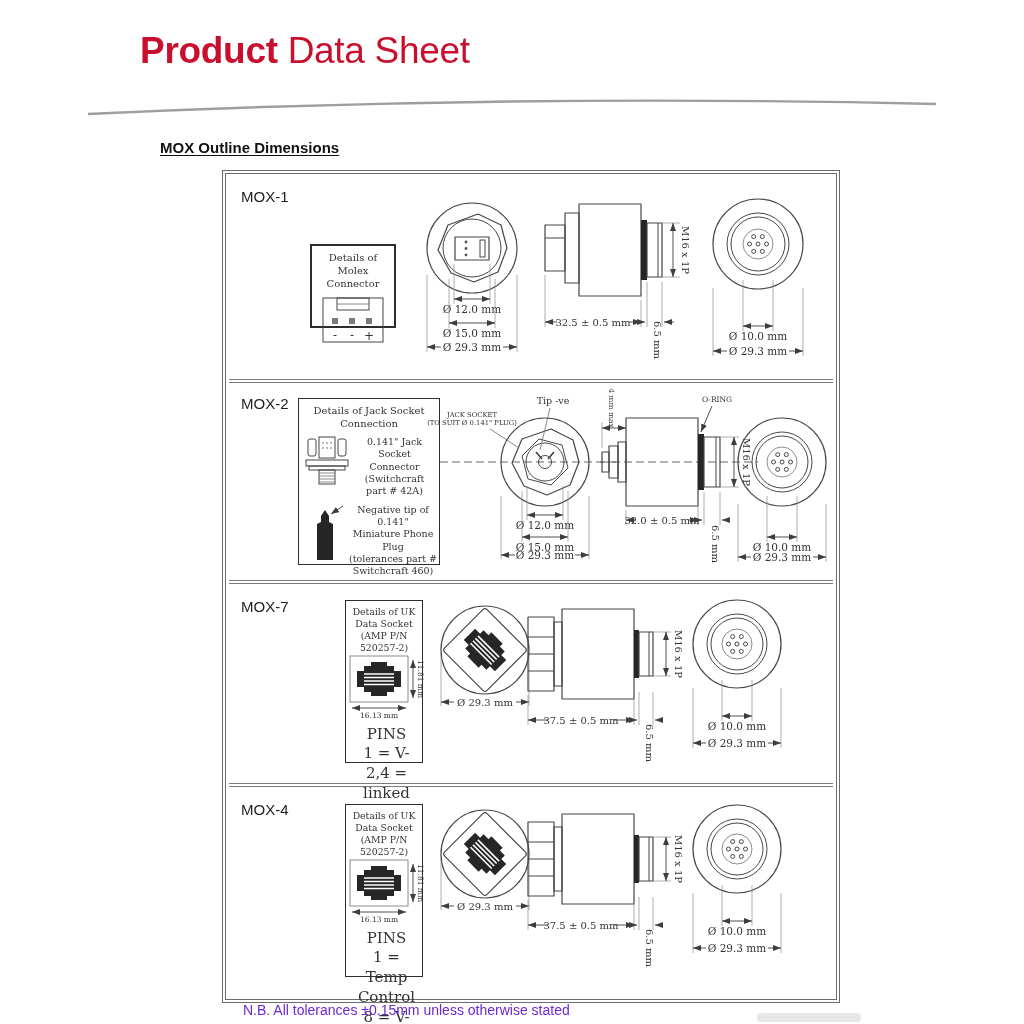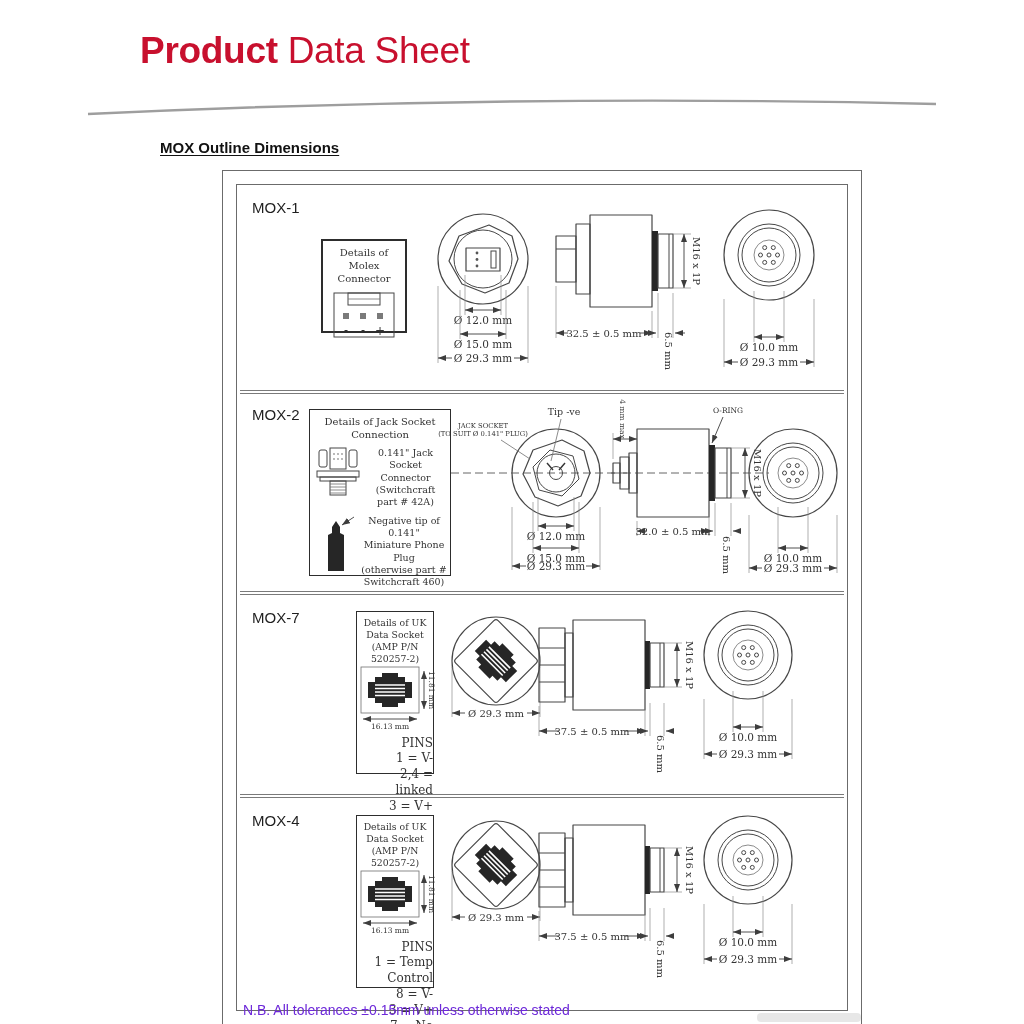--- a/index.html
+++ b/index.html
@@ -3,32 +3,32 @@
 <meta charset="utf-8">
 <style>
   html,body{margin:0;padding:0;background:#fff}
   .page{position:relative;width:1024px;height:1024px;background:#fff;overflow:hidden;
         font-family:"Liberation Sans",sans-serif}
   .abs{position:absolute}
   .brand{left:140px;top:30px;font-size:37px;color:#c8102e;letter-spacing:-.3px}
   .brand .b{font-weight:bold}
   .doctitle{left:160px;top:139px;width:720px;text-align:left;font-size:15px;font-weight:bold;
             text-decoration:underline;text-underline-offset:2px;color:#111}
-  .frame{left:222px;top:170px;width:612px;height:827px;border:1px solid #6b6b6b;padding:13px}
+  .frame{left:222px;top:170px;width:612px;height:827px;border:1px solid #6b6b6b;padding:2px}
   .inner{position:relative;width:100%;height:100%;border:1px solid #6b6b6b;box-sizing:border-box}
   .row{position:absolute;left:0;width:100%}
   .hr2{position:absolute;left:3px;right:3px;height:2px;border-top:1px solid #7a7a7a;border-bottom:1px solid #7a7a7a}
   .rowlab{position:absolute;left:15px;font-size:15px;color:#1f1f1f}
   .dbox{position:absolute;background:#fff;border:1.5px solid #2d2d2d;box-sizing:border-box;
         font-family:"DejaVu Serif",serif;color:#333;text-align:center;padding-top:5px}
   .bold-border{border-width:2px}
   .bt{font-size:10px;line-height:1.3}
   .bt4{font-size:9.3px;line-height:1.28}
   .btxt{font-size:9.5px;line-height:1.3;flex:1}
-  .pins{font-size:12px;line-height:1.32;text-align:right;margin:1px 0 0 5px}
+  .pins{font-size:15px;line-height:1.32;text-align:center;margin:1px 0 0 5px}
   .flexrow{display:flex;align-items:flex-start;margin-top:6px}
   .note{left:243px;top:1002px;font-size:14px;color:#6d28d9}
   .smudge{left:757px;top:1013px;width:104px;height:9px;background:#c9c9c9;opacity:.45;border-radius:4px}
   svg.dv{position:absolute;overflow:visible}
   svg.flow{overflow:visible}
   .out{fill:none;stroke:#474747;stroke-width:1.2;stroke-linejoin:round}
   .o2{fill:none;stroke:#474747;stroke-width:1}
   .thn{fill:none;stroke:#6f6f6f;stroke-width:.8}
   .ext{stroke:#8c8c8c;stroke-width:.7}
   .dim{stroke:#3d3d3d;stroke-width:.9;fill:none}
@@ -59,21 +59,21 @@
     <path d="M88,114 C320,103 600,96 936,104" fill="none" stroke="#9e9e9e" stroke-width="2.4"></path>
   </svg>
   <div class="abs doctitle">MOX Outline Dimensions</div>
 
   <div class="abs frame">
     <div class="inner">
 
       <div class="row" style="top:0;height:205px">
         <div class="rowlab" style="top:14px">MOX-1</div>
 
-        <div class="dbox bold-border" style="left:84px;top:54px;width:86px;height:94px">
+        <div class="dbox bold-border" style="left:84px;top:70px;width:86px;height:84px">
           <div class="bt">Details of Molex</div>
           <div class="bt">Connector</div>
           <svg class="flow" width="80" height="58">
             <rect class="o2" x="10" y="8" width="60" height="44"></rect>
             <rect class="o2" x="24" y="8" width="32" height="12"></rect>
             <line class="thn" x1="24" y1="14" x2="56" y2="14"></line>
             <rect x="19" y="28" width="6" height="6" fill="#7a7a7a"></rect>
             <rect x="36" y="28" width="6" height="6" fill="#7a7a7a"></rect>
             <rect x="53" y="28" width="6" height="6" fill="#7a7a7a"></rect>
             <text class="tick" x="22" y="49" text-anchor="middle">-</text>
@@ -189,21 +189,21 @@
             </div>
           </div>
           <div class="flexrow">
             <svg class="flow" width="40" height="58" style="margin-left:8px">
               <polygon class="blk" points="14,12 18,6 22,12 22,18 26,20 26,56 10,56 10,20 14,18"></polygon>
               <line class="dim" x1="36" y1="2" x2="24" y2="10" marker-end="url(#arr)"></line>
             </svg>
             <div class="btxt">
               <div>Negative tip of 0.141"</div>
               <div>Miniature Phone Plug</div>
-              <div>(otherwise part #</div>
+              <div>(tolerances part #</div>
               <div>Switchcraft 460)</div>
             </div>
           </div>
         </div>
 
         <svg class="dv" style="left:214px;top:9px" width="180" height="184">
           <line class="dsh" x1="0" y1="70" x2="180" y2="70"></line>
           <circle class="out" cx="105" cy="70" r="44" fill="#fff"></circle>
           <polygon class="out" points="111,37 133,48 139,70 130,93 107,103 84,94 72,71 82,47" fill="#fff"></polygon>
           <polygon class="o2" points="128,76 111,93 88,87 82,64 99,47 122,53" fill="#f1efeb"></polygon>

